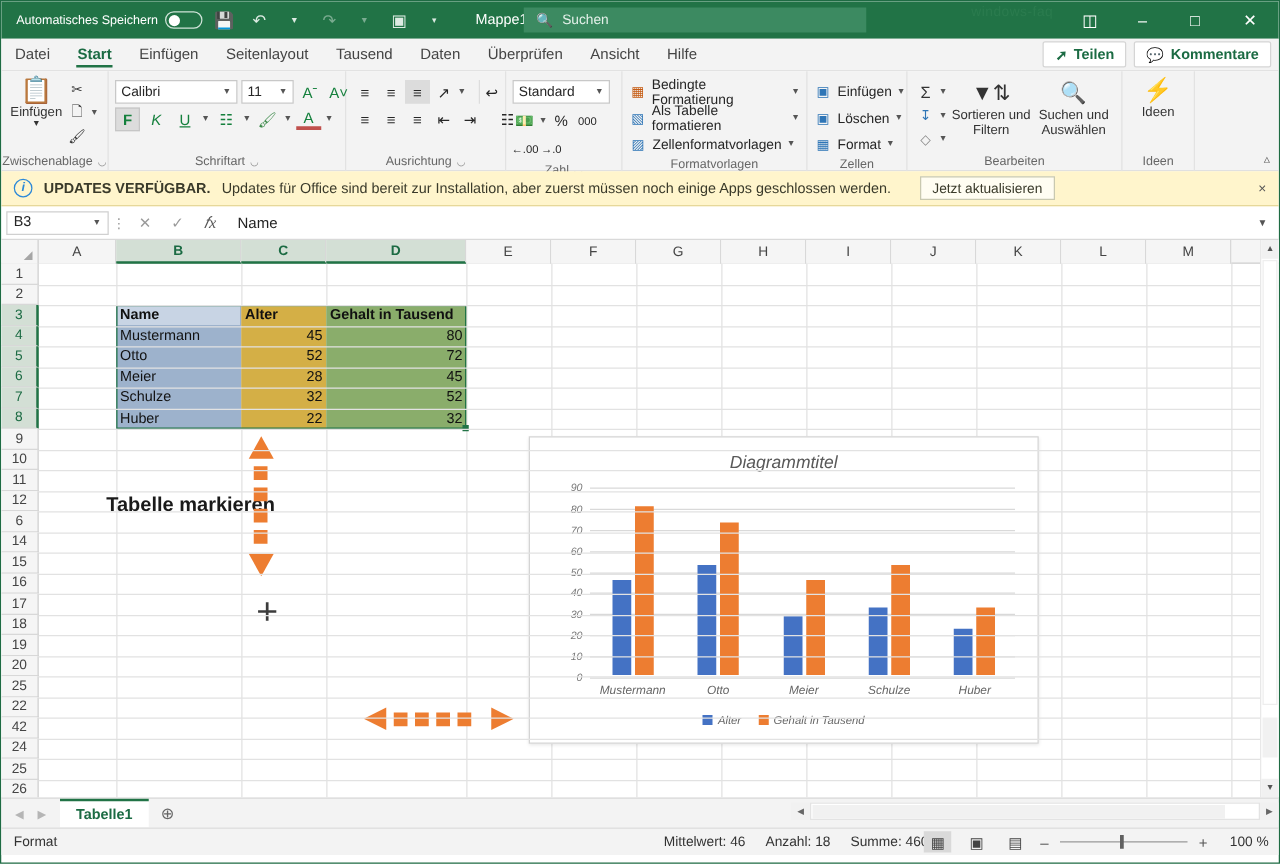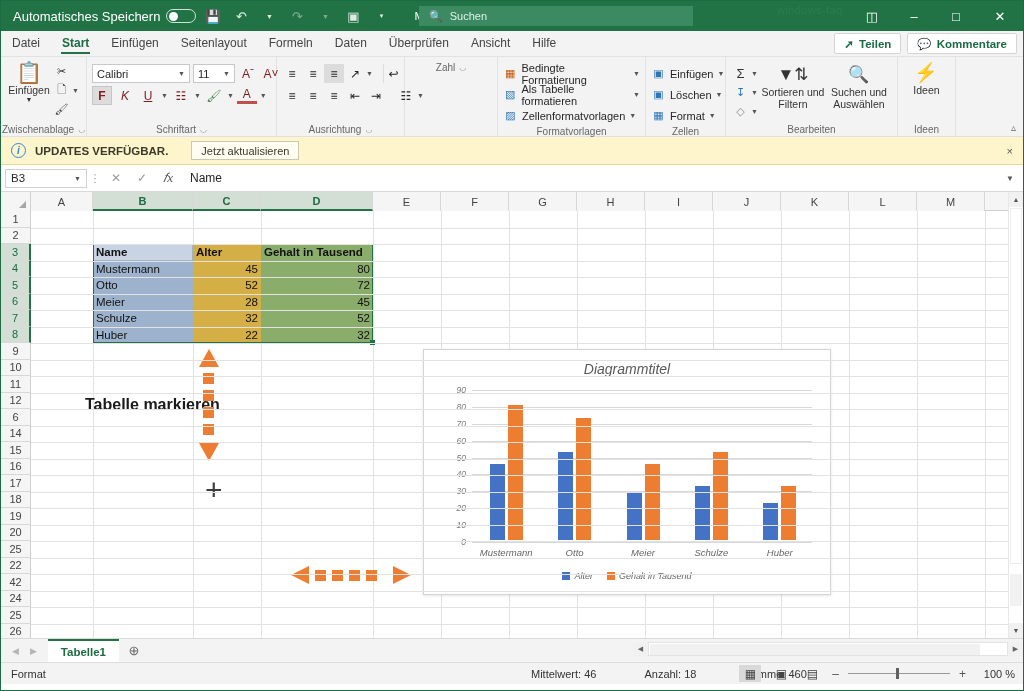--- a/index.html
+++ b/index.html
@@ -11,21 +11,21 @@
     background:#fff; overflow:hidden;
     -webkit-font-smoothing:antialiased;
   }
   #app { position:relative; width:1024px; height:691px; background:#fff;
          border:1px solid #1e6b43; overflow:hidden; }
 
   
   .titlebar { height:30px; background:#217346; display:flex; align-items:center;
               color:#fff; font-size:11.5px; position:relative; }
   .qat { display:flex; align-items:center; gap:6px; padding-left:12px; }
-  .qat-label { font-size:13px; white-space:nowrap; }
+  .qat-label { font-size:10px; white-space:nowrap; }
   .toggle { width:30px; height:14px; border:1px solid #cfe3d8; border-radius:8px;
             position:relative; background:transparent; }
   .toggle::after { content:""; position:absolute; left:2px; top:1.5px; width:9px; height:9px;
                    border-radius:50%; background:#fff; }
   .qicon { width:22px; height:22px; display:flex; align-items:center; justify-content:center;
            font-size:13px; color:#e8f2ec; opacity:.95; }
   .qicon.dim { opacity:.45; }
   .doctitle { margin-left:22px; font-size:11.5px; white-space:nowrap; }
   .searchbox { position:absolute; left:418px; top:5px; width:274px; height:20px;
                background:#3c8a61; display:flex; align-items:center; gap:7px;
@@ -62,21 +62,21 @@
   .bigbtn { width:54px; display:flex; flex-direction:column; align-items:center;
             padding-top:2px; font-size:10.5px; color:#333; }
   .bigbtn .gl { font-size:21px; line-height:22px; }
   .smallcol { display:flex; flex-direction:column; gap:2px; padding-top:3px; }
   .smallbtn { display:flex; align-items:center; gap:3px; font-size:10.5px; color:#333;
               height:17px; padding:0 2px; }
   .fontrow { display:flex; align-items:center; gap:3px; margin-bottom:3px; }
   .combo { height:19px; border:1px solid #c8c8c8; background:#fff; display:flex;
            align-items:center; padding:0 4px; font-size:11px; justify-content:space-between; }
   .sq { width:20px; height:19px; display:flex; align-items:center; justify-content:center;
-        font-size:12px; color:#7f1d1d; }
+        font-size:12px; color:#15803d; }
   .sq.on { background:#dcdcdc; border:1px solid #c6c6c6; }
   .alignrow { display:flex; gap:1px; margin-bottom:3px; align-items:center; }
   .cc { width:20px; height:19px; display:flex; align-items:center; justify-content:center; }
   .itemrow { display:flex; align-items:center; gap:4px; font-size:11px; height:21px; }
   .icn { width:15px; height:15px; display:inline-flex; align-items:center;
          justify-content:center; font-size:11px; }
   .chev { font-size:7px; color:#555; }
   .ribcollapse { position:absolute; right:7px; bottom:3px; font-size:10px; color:#666; }
 
   
@@ -173,21 +173,21 @@
   .hsb { position:absolute; right:0; top:2px; height:15px; display:flex; align-items:center; }
   .hsb-track { width:360px; height:14px; background:#fff; border:1px solid #e3e3e3;
                position:relative; }
   .hsb-thumb { position:absolute; left:1px; top:1px; width:330px; height:11px;
                background:#f1f1f1; }
   .sbbtn { width:15px; height:14px; background:#f1f1f1; display:flex; align-items:center;
            justify-content:center; font-size:7px; color:#666; }
   .statusbar { height:22px; background:#f3f3f3; display:flex; align-items:center;
                border-top:1px solid #dcdcdc; font-size:11px; color:#333; position:relative;}
   .sb-left { padding-left:10px; }
-  .sb-stats { position:absolute; left:530px; display:flex; gap:48px;align-items:center; }
+  .sb-stats { position:absolute; left:530px; display:flex; gap:16px;align-items:center; }
   .sb-right { position:absolute; right:8px; display:flex; align-items:center; gap:9px; }
   .viewbtn { width:22px; height:17px; display:flex; align-items:center;
              justify-content:center; font-size:12px; color:#444; }
   .viewbtn.on { background:#d9d9d9; }
   .zoomslider { width:102px; height:14px; position:relative; display:flex;
                 align-items:center; }
   .zs-line { position:absolute; left:0; right:0; height:1px; background:#999; }
   .zs-knob { position:absolute; left:48px; width:3px; height:11px; background:#606060; }
   .zpct { width:40px; text-align:right; font-size:11px; }
 
@@ -230,21 +230,21 @@
       <div class="wc">□</div>
       <div class="wc close">✕</div>
     </div>
   </div>
 
   <div class="tabbar">
     <div class="tab">Datei</div>
     <div class="tab active">Start</div>
     <div class="tab">Einfügen</div>
     <div class="tab">Seitenlayout</div>
-    <div class="tab">Formeln</div>
+    <div class="tab">Tausend</div>
     <div class="tab">Daten</div>
     <div class="tab">Überprüfen</div>
     <div class="tab">Ansicht</div>
     <div class="tab">Hilfe</div>
     <div class="tabright">
       <div class="pillbtn">
         <span>➚</span>
         <span>Teilen</span>
       </div>
       <div class="pillbtn">
@@ -335,20 +335,36 @@
           <span class="chev">▼</span>
         </div>
       </div>
       <div class="rgroup-label">
         <span>Ausrichtung</span>
         <span class="dlg">◡</span>
       </div>
     </div>
 
     <div class="rgroup" style="width:93px">
+      <div class="rgroup-body" style="flex-direction:column;padding-top:4px">
+        <div class="combo" style="width:78px;margin-bottom:4px">
+          <span>Standard</span>
+          <span class="chev">▼</span>
+        </div>
+        <div class="alignrow">
+          <div class="cc">💵</div>
+          <span class="chev">▼</span>
+          <div class="cc">%</div>
+          <div class="cc" style="font-size:9px">000</div>
+        </div>
+        <div class="alignrow">
+          <div class="cc" style="font-size:9px">←.00</div>
+          <div class="cc" style="font-size:9px">→.0</div>
+        </div>
+      </div>
       <div class="rgroup-label">
         <span>Zahl</span>
         <span class="dlg">◡</span>
       </div>
     </div>
 
     <div class="rgroup" style="width:148px">
       <div class="rgroup-body" style="flex-direction:column;padding-top:3px">
         <div class="itemrow">
           <span class="icn" style="color:#c55a11">▦</span>
@@ -435,20 +451,21 @@
         <span>Ideen</span>
       </div>
     </div>
 
     <div class="ribcollapse">▵</div>
   </div>
 
   <div class="notify">
     <span class="circ">i</span>
     <b>UPDATES VERFÜGBAR.</b>
+    <span>Updates für Office sind bereit zur Installation, aber zuerst müssen noch einige Apps geschlossen werden.</span>
     <div class="upd-btn">Jetzt aktualisieren</div>
     <span class="x">×</span>
   </div>
 
   <div class="fbar">
     <div class="namebox">
       <span>B3</span>
       <span class="chev">▼</span>
     </div>
     <div class="vdots">⋮</div>

